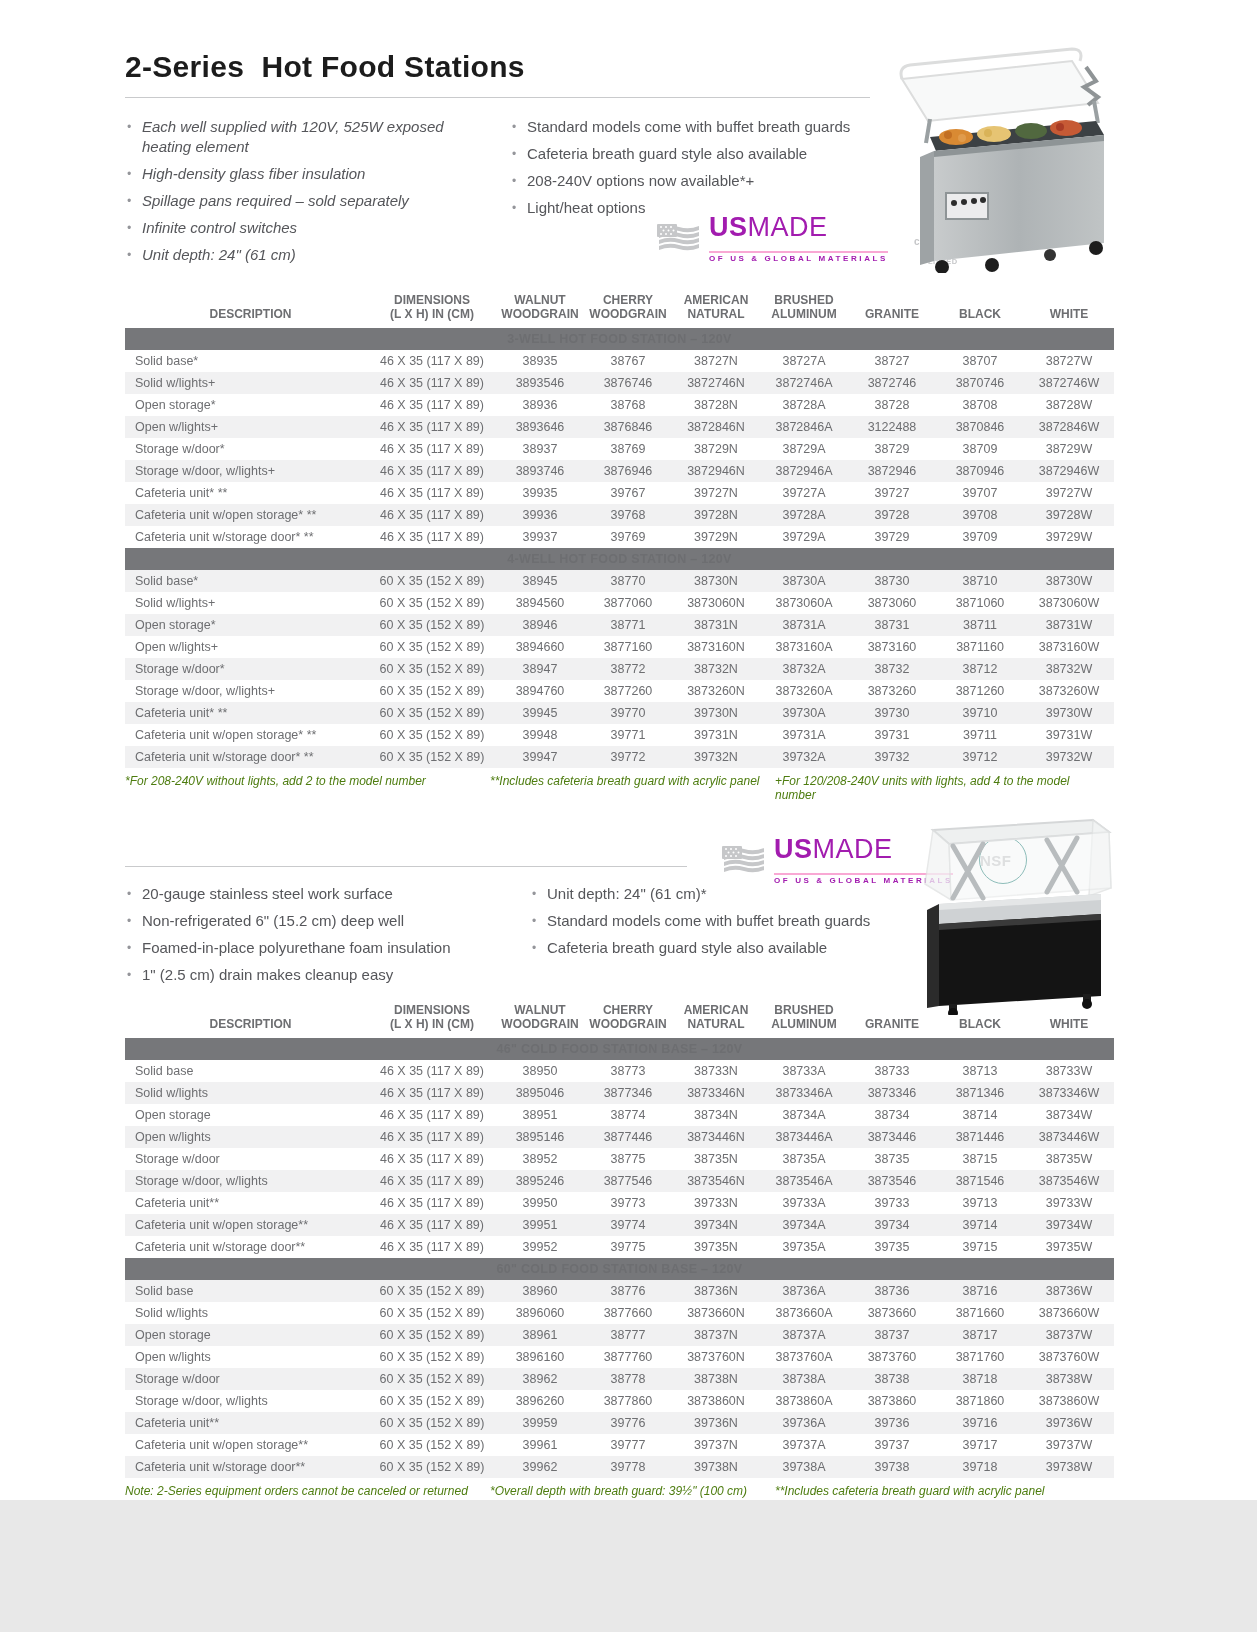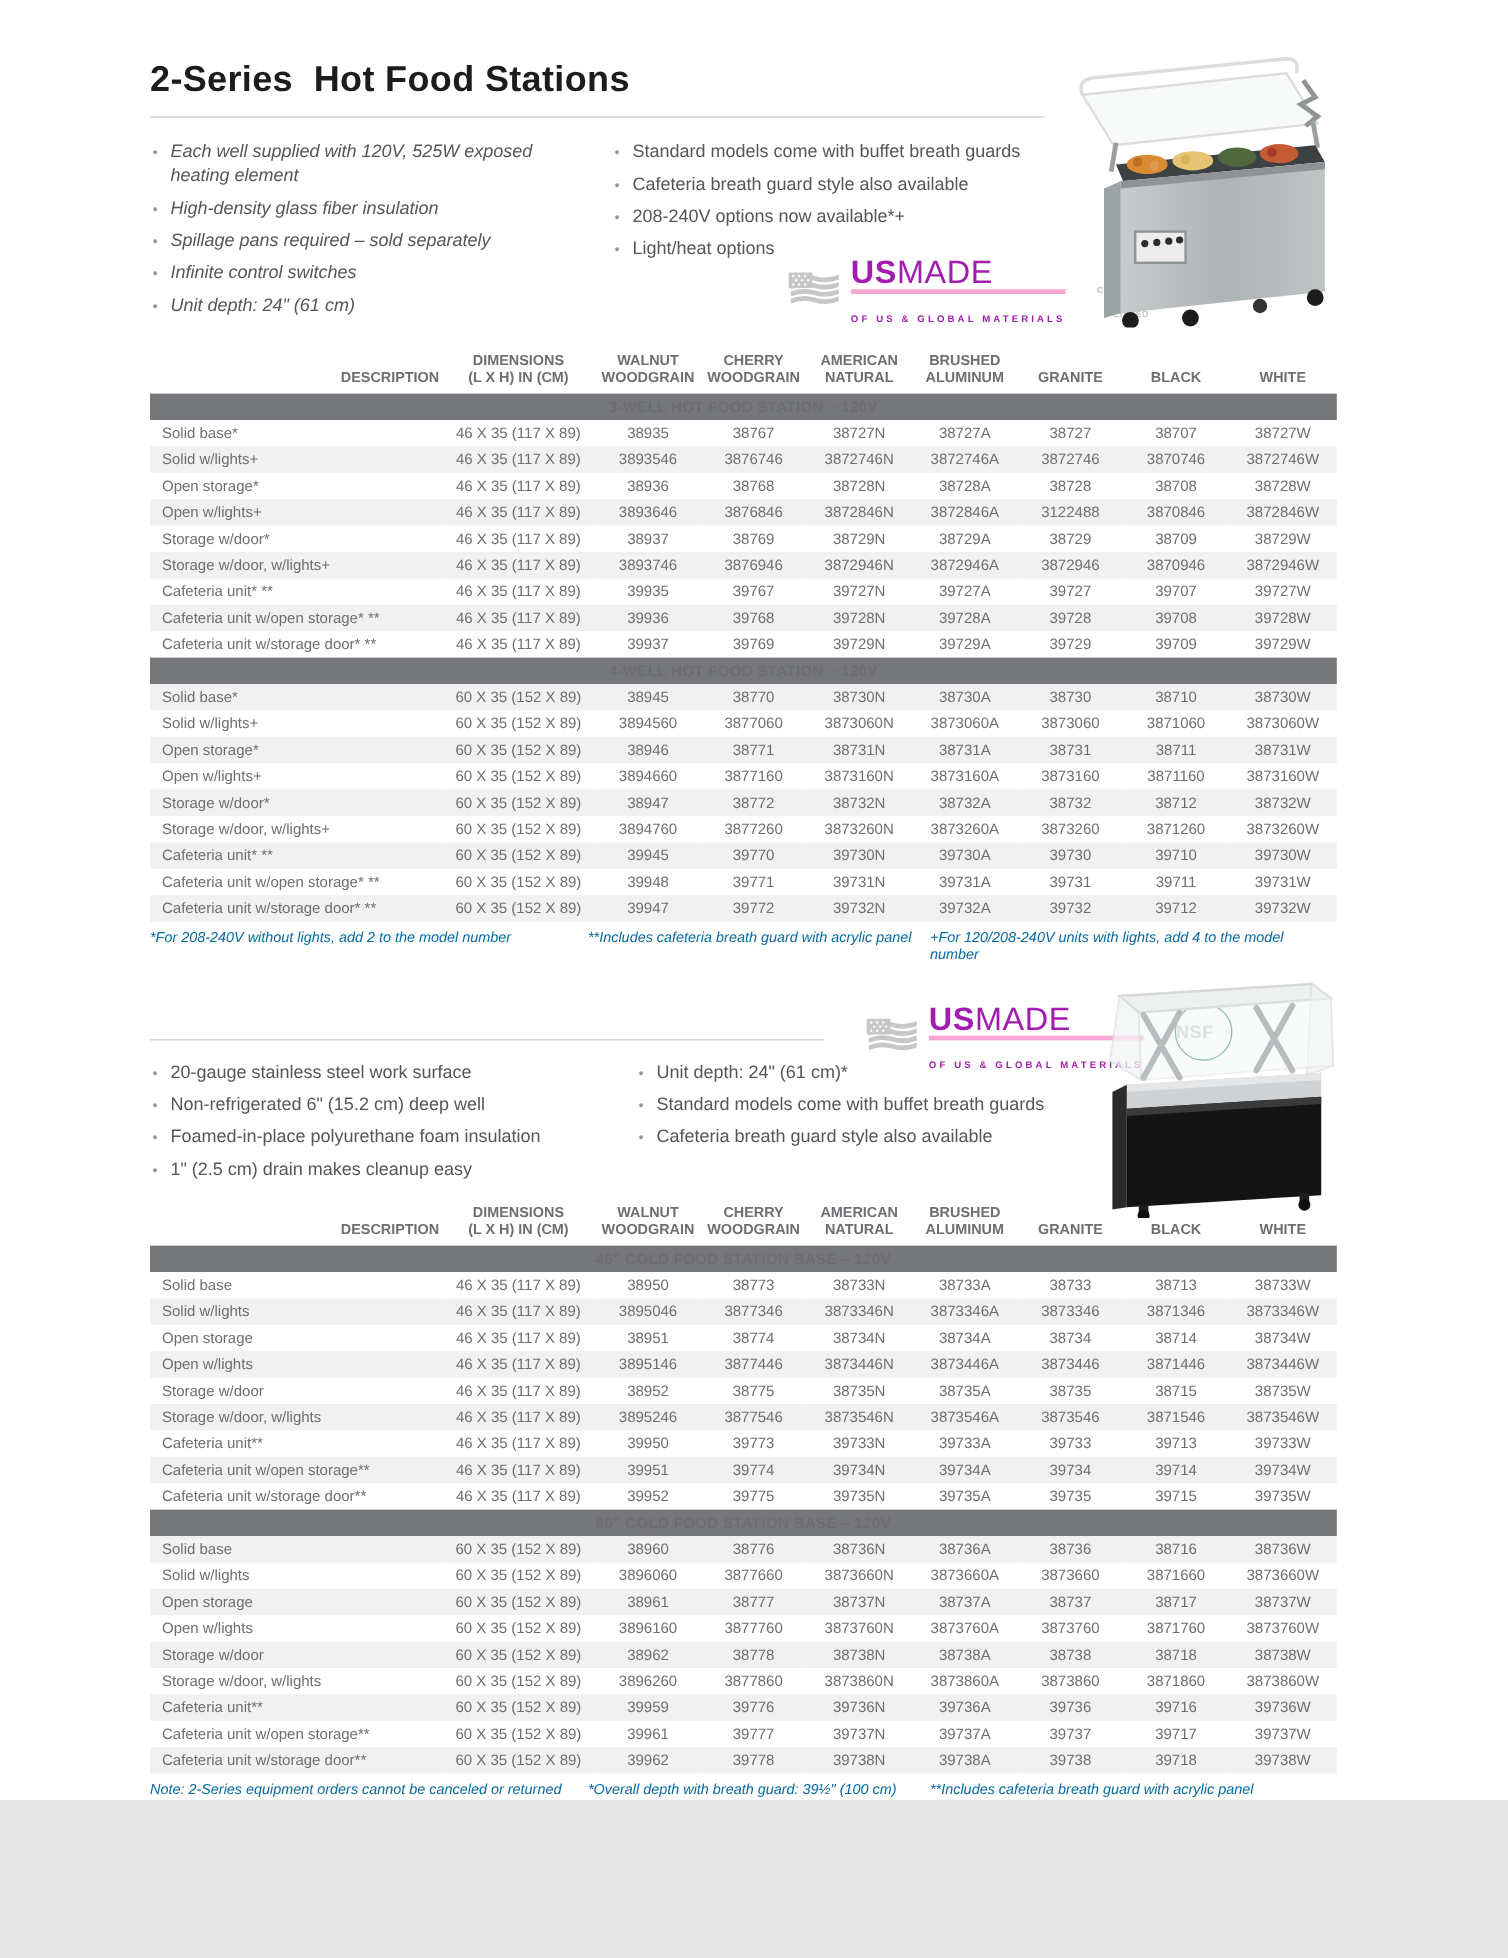--- a/index.html
+++ b/index.html
@@ -29,21 +29,21 @@
   }
 
   
   .logo-row { display:flex; align-items:flex-start; gap:26px; }
   .usmade { display:flex; align-items:center; gap:8px; color:#a21caf; }
   .usmade-flag { flex:0 0 auto; }
   .usmade-word { font-size:27px; line-height:27px; letter-spacing:.5px; }
   .usmade-word .us { font-weight:800; }
   .usmade-word .made { font-weight:300; }
   .usmade-tagline {
-    margin-top:0; padding-top:16px; border-top:4px solid #f9a8d4;
+    margin-top:10px; padding-top:1px; border-top:2px solid #f9a8d4;
     font-size:8px; font-weight:bold; letter-spacing:2.6px; white-space:nowrap;
   }
   .ul-logo { position:relative; width:62px; height:54px; color:#c6c7c9; }
   .ul-circle {
     position:absolute; left:10px; top:0; width:40px; height:40px; border:2.5px solid #c6c7c9;
     border-radius:50%; display:flex; align-items:center; justify-content:center;
   }
   .ul-circle span { font-weight:800; font-style:italic; font-size:17px; transform:rotate(-8deg); }
   .ul-c { position:absolute; left:0; top:22px; font-size:10px; font-weight:bold; }
   .ul-us { position:absolute; right:0; top:26px; font-size:9px; font-weight:bold; }
@@ -53,36 +53,36 @@
     display:flex; align-items:center; justify-content:flex-start; color:#c2c3c5;
     font-weight:800; font-size:15px; letter-spacing:.5px;
   }
 
   
   table.spec { border-collapse:collapse; width:985px; table-layout:fixed; }
   table.spec thead th {
     font-size:12px; font-weight:bold; color:#6d6e71; vertical-align:bottom;
     padding:0 2px 7px 2px; text-align:center; white-space:pre-line; line-height:14px;
   }
-  table.spec thead th.c0 { text-align:right; padding-left:10px; }
+  table.spec thead th.c0 { text-align:center; padding-left:10px; }
   .c0 { width:243px; } .c1 { width:128px; }
   .c2,.c3,.c4,.c5,.c6,.c7 { width:88px; }
   .c8 { width:90px; }
   tr.group-header td {
     background:#76777a; color:#ffffff; font-weight:bold; font-size:12.5px;
     letter-spacing:.3px; padding:4px 10px; height:20px;
   }
   table.spec tbody td {
     font-size:12.5px; color:#6d6e71; text-align:center; height:22px; padding:1px 2px;
   }
   table.spec tbody td.c0 { text-align:left; padding-left:10px; }
   tr.alt td { background:#f1f1f2; }
 
   
-  .footnotes { display:flex; width:985px; font-size:12px; font-style:italic; color:#0369a1; }
+  .footnotes { display:flex; width:985px; font-size:12px; font-style:italic; color:#4d7c0f; }
   .footnotes span:nth-child(1) { width:365px; }
   .footnotes span:nth-child(2) { width:285px; }
   .footnotes span:nth-child(3) { flex:1; }
 
   .page-number { font-size:15px; font-weight:bold; color:#6d6e71; }
 </style>
 </head>
 <body>
 
 <div class="page">

